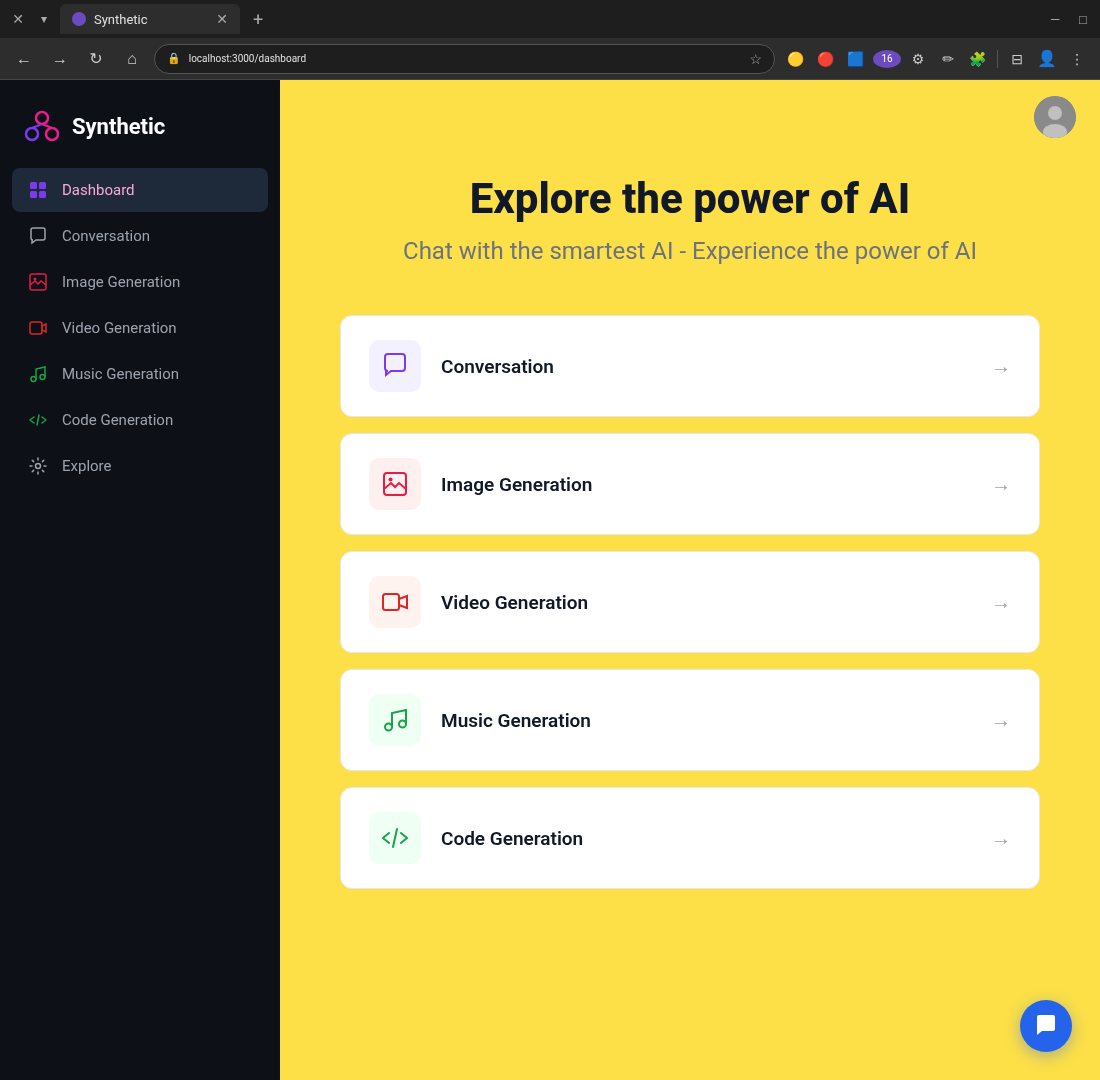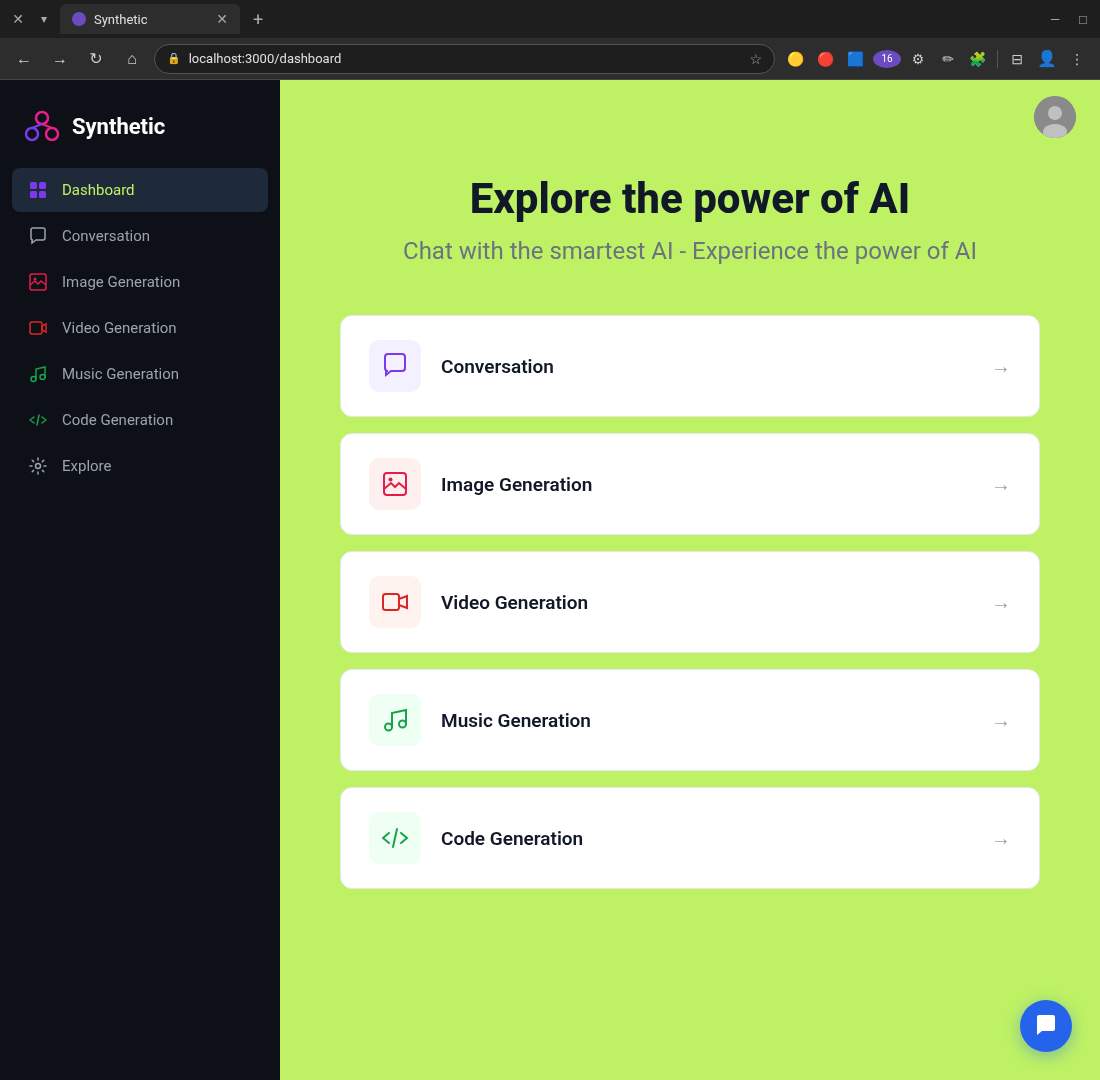--- a/index.html
+++ b/index.html
@@ -93,21 +93,21 @@
       border-radius: 20px;
       height: 30px;
       display: flex;
       align-items: center;
       padding: 0 12px;
       gap: 8px;
       color: #e0e0e0;
       font-size: 13px;
     }
     .address-bar-lock { color: #aaa; font-size: 11px; }
-    .address-text { color: #e0e0e0; font-size: 13px; }
+    .address-text { color: #e0e0e0; font-size: 10px; }
     .address-bar-star { color: #aaa; font-size: 14px; margin-left: auto; }
     .toolbar-icons {
       display: flex; gap: 4px; align-items: center;
     }
     .toolbar-icon-btn {
       width: 26px; height: 26px;
       display: flex; align-items: center; justify-content: center;
       border-radius: 4px;
       cursor: pointer;
       font-size: 14px;
@@ -165,31 +165,31 @@
       display: flex;
       align-items: center;
       gap: 14px;
       padding: 12px 16px;
       border-radius: 8px;
       cursor: pointer;
       font-size: 15px;
       color: #9ca3af;
       transition: background 0.15s;
     }
-    .sidebar-item.active { background: #1e2a3a; color: #bef264; }
+    .sidebar-item.active { background: #1e2a3a; color: #f9a8d4; }
     .sidebar-item-icon {
       width: 20px; height: 20px;
       display: flex; align-items: center; justify-content: center;
       flex-shrink: 0;
     }
 
     
     .main-content {
       flex: 1;
-      background: #bef264;
+      background: #fde047;
       overflow-y: auto;
       display: flex;
       flex-direction: column;
     }
     .main-header {
       display: flex;
       justify-content: flex-end;
       padding: 16px 24px;
     }
     .user-avatar {

